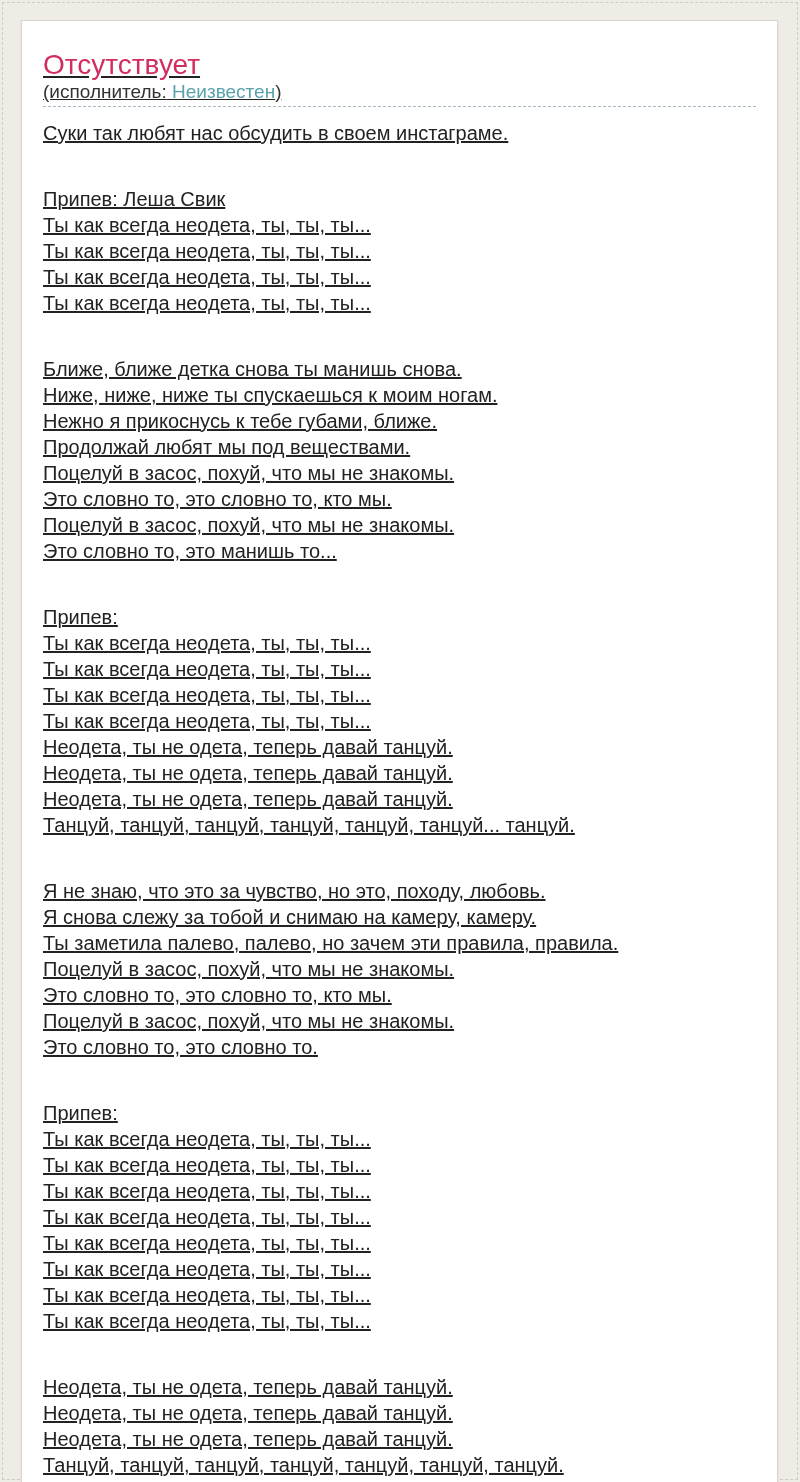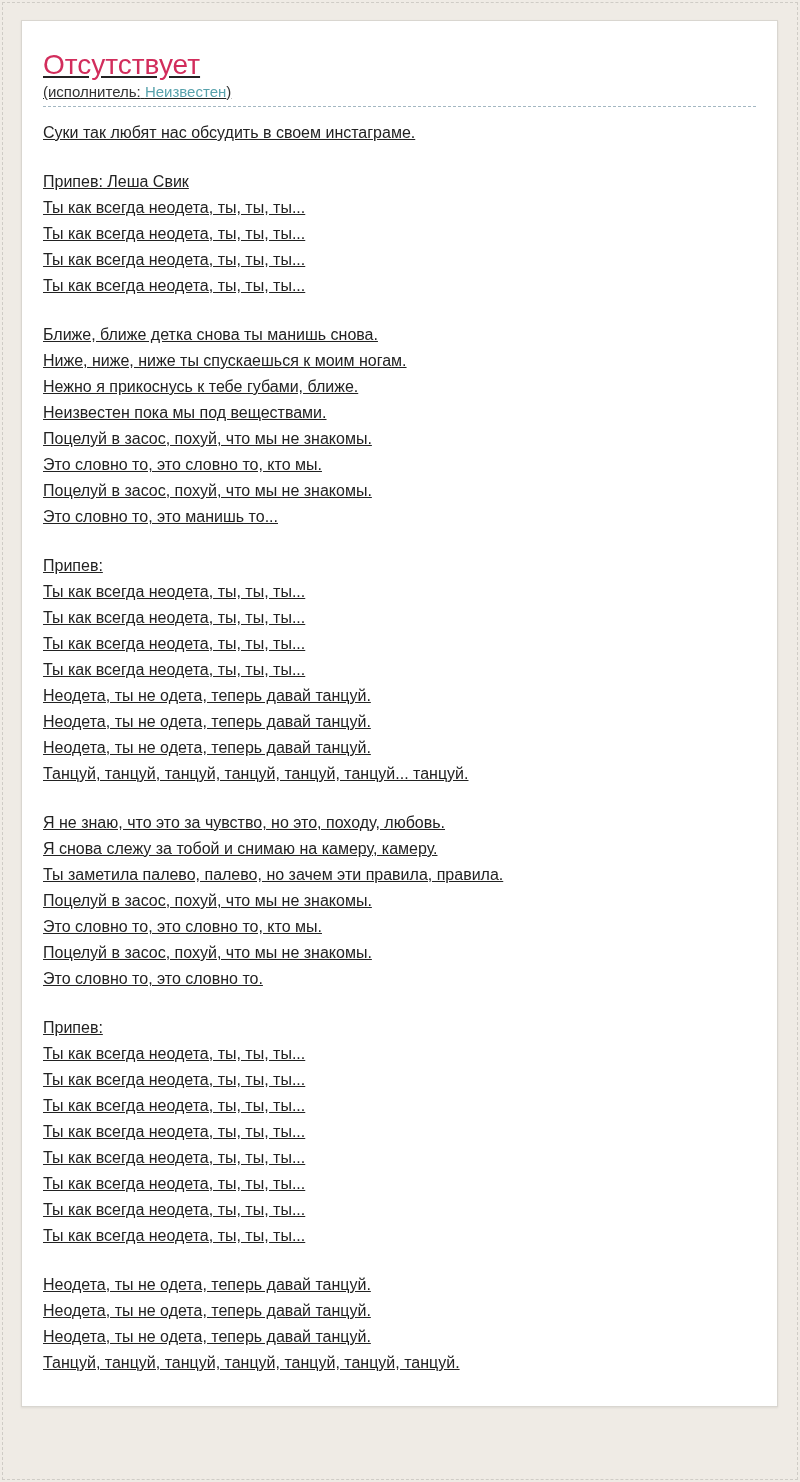--- a/index.html
+++ b/index.html
@@ -45,39 +45,39 @@
     font-size:28px;
     line-height:32px;
     font-weight:normal;
   }
   .song-title a{
     color:var(--title);
     text-decoration:none;
     cursor:pointer;
   }
   .artist-line{
-    font-size:15px;
+    font-size:19px;
     line-height:22px;
     color:#333;
     padding-bottom:3px;
     border-bottom:1px dashed var(--separator);
   }
   .artist-line a{
     color:var(--artist-link);
     text-decoration:none;
     cursor:pointer;
   }
   .lyrics{
     margin-top:13px;
-    font-size:16px;
+    font-size:20px;
     line-height:26px;
     color:var(--text);
   }
   .stanza + .stanza{
-    margin-top:23px;
+    margin-top:40px;
   }
   .line{
     white-space:pre-wrap;
   }
 </style>
 </head>
 <body>
 
 <div class="frame"></div>
 
@@ -97,21 +97,21 @@
         <div class="line">Припев: Леша Свик</div>
         <div class="line">Ты как всегда неодета, ты, ты, ты...</div>
         <div class="line">Ты как всегда неодета, ты, ты, ты...</div>
         <div class="line">Ты как всегда неодета, ты, ты, ты...</div>
         <div class="line">Ты как всегда неодета, ты, ты, ты...</div>
       </div>
       <div class="stanza">
         <div class="line">Ближе, ближе детка снова ты манишь снова.</div>
         <div class="line">Ниже, ниже, ниже ты спускаешься к моим ногам.</div>
         <div class="line">Нежно я прикоснусь к тебе губами, ближе.</div>
-        <div class="line">Неизвестен пока мы под веществами.</div>
+        <div class="line">Продолжай любят мы под веществами.</div>
         <div class="line">Поцелуй в засос, похуй, что мы не знакомы.</div>
         <div class="line">Это словно то, это словно то, кто мы.</div>
         <div class="line">Поцелуй в засос, похуй, что мы не знакомы.</div>
         <div class="line">Это словно то, это манишь то...</div>
       </div>
       <div class="stanza">
         <div class="line">Припев:</div>
         <div class="line">Ты как всегда неодета, ты, ты, ты...</div>
         <div class="line">Ты как всегда неодета, ты, ты, ты...</div>
         <div class="line">Ты как всегда неодета, ты, ты, ты...</div>

